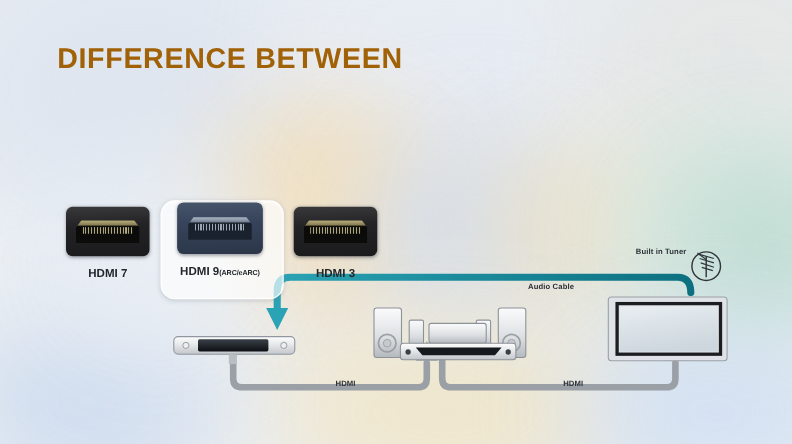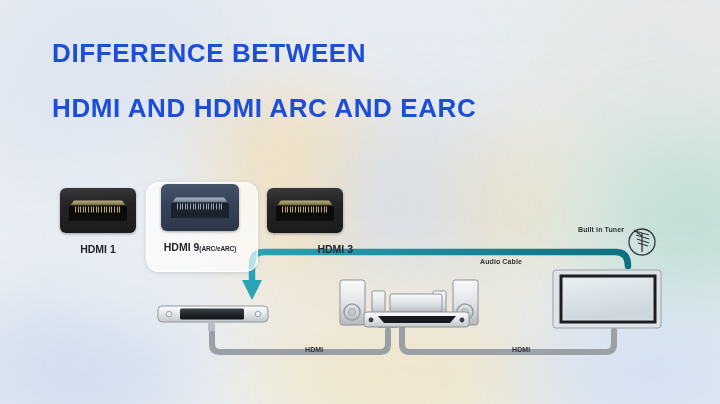--- a/index.html
+++ b/index.html
@@ -16,36 +16,36 @@
   .blob { position: absolute; border-radius: 50%; filter: blur(46px); }
 
   
   #title-block {
     position: absolute; left: 52px; top: 40px; z-index: 6;
   }
   .title-line {
     font-weight: bold;
     font-size: 26px;
     letter-spacing: 0.6px;
-    color: #1d4ed8;
+    color: #a16207;
     line-height: 1;
     white-space: nowrap;
   }
   #title-line-1 { margin-bottom: 29px; }
 
   
   #ports-group { position: absolute; left: 50px; top: 184px; z-index: 6; }
   .port-cell {
     position: absolute;
     width: 96px;
     text-align: center;
   }
   #port-cell-0 { left: 0px;   top: 4px; }
   #port-cell-1 { left: 102px; top: 0px; }
-  #port-cell-2 { left: 207px; top: 4px; text-align: right; }
+  #port-cell-2 { left: 207px; top: 4px; }
 
   .port-highlight {
     position: absolute;
     left: 96px; top: -2px;
     width: 112px; height: 90px;
     border-radius: 13px;
     background: rgba(255,255,255,0.66);
     border: 1px solid rgba(255,255,255,0.92);
     box-shadow: 0 1px 4px rgba(120,130,145,0.30),
                 inset 0 1px 2px rgba(255,255,255,0.9);
@@ -140,35 +140,34 @@
     <div class="blob" style="left: 560px; top: 120px; width: 200px; height: 190px; background: rgb(207, 230, 221); opacity: 0.85;"></div>
     <div class="blob" style="left: 620px; top: 150px; width: 170px; height: 150px; background: rgb(185, 217, 207); opacity: 0.75;"></div>
     <div class="blob" style="left: 240px; top: 300px; width: 330px; height: 150px; background: rgb(240, 227, 192); opacity: 0.8;"></div>
     <div class="blob" style="left: 520px; top: 300px; width: 260px; height: 150px; background: rgb(207, 222, 242); opacity: 0.85;"></div>
     <div class="blob" style="left: -40px; top: 280px; width: 240px; height: 170px; background: rgb(201, 216, 238); opacity: 0.8;"></div>
     <div class="blob" style="left: 40px; top: 150px; width: 200px; height: 170px; background: rgb(233, 238, 244); opacity: 0.9;"></div>
   </div>
 
 <div id="title-block">
   <div class="title-line" id="title-line-1">DIFFERENCE BETWEEN</div>
-  <div class="title-line" id="title-line-2">HDMI AND HDMI ARC AND EARC</div>
 </div>
 
 <div id="ports-group">
 
   <div class="port-highlight"></div>
 
   <div class="port-cell" id="port-cell-0">
     <div class="port-shell dark">
       <div class="port-mouth">
         <div class="port-mouth-inner"></div>
       </div>
     </div>
     <div class="port-label">
-      <span>HDMI 1</span>
+      <span>HDMI 7</span>
     </div>
   </div>
 
   <div class="port-cell" id="port-cell-1">
     <div class="port-shell blue">
       <div class="port-mouth">
         <div class="port-mouth-inner"></div>
       </div>
     </div>
     <div class="port-label">

